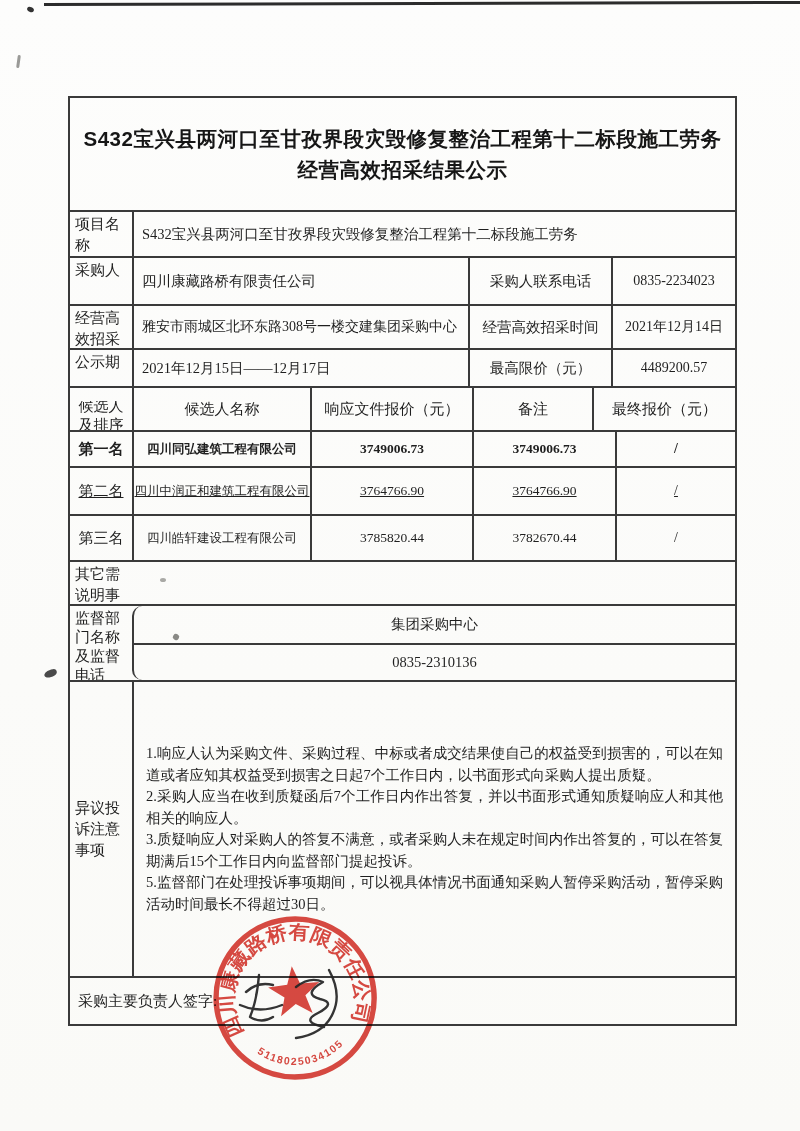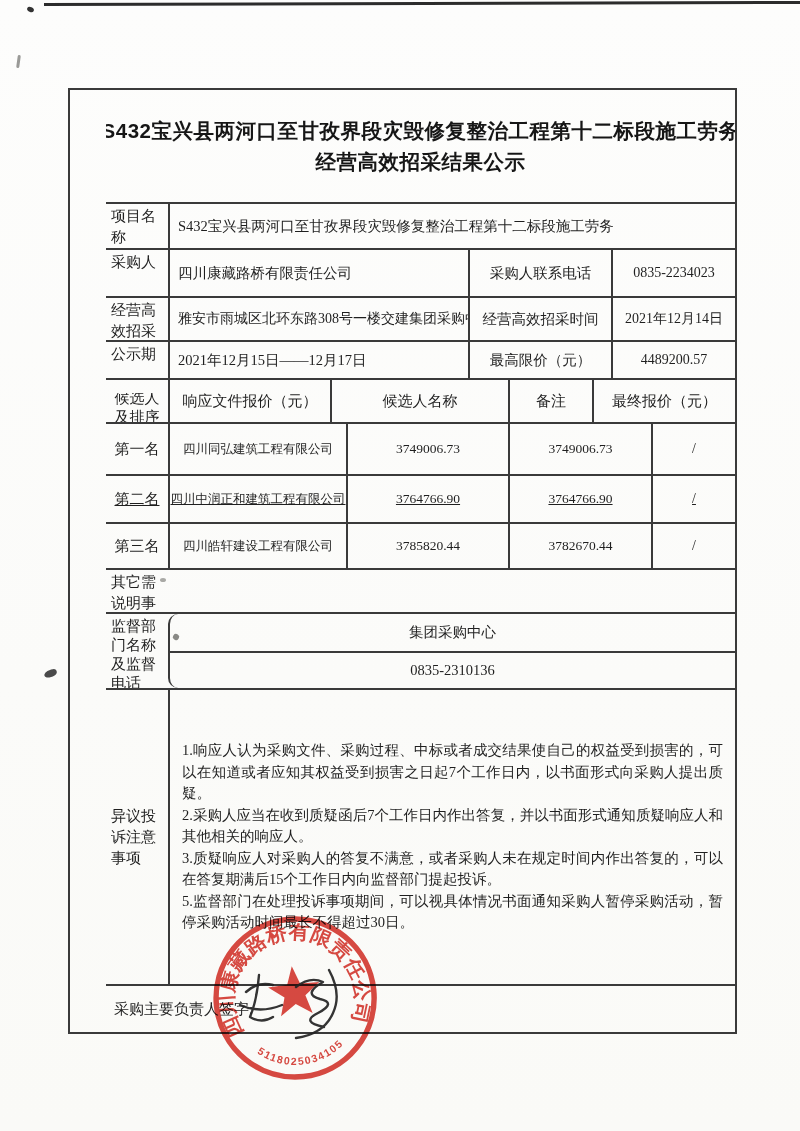--- a/index.html
+++ b/index.html
@@ -16,36 +16,36 @@
   
   .scan-edge{position:absolute;top:2px;left:44px;width:756px;height:2.5px;background:#2c2c2c;transform:rotate(-0.15deg);}
   .speck{position:absolute;background:#555;border-radius:50%;}
   .speck.s1{left:27px;top:7px;width:7px;height:5px;transform:rotate(25deg);background:#333;}
   .speck.s2{left:17px;top:55px;width:3px;height:13px;background:#9a9a97;transform:rotate(8deg);border-radius:2px;}
   .speck.s3{left:44px;top:670px;width:13px;height:7px;background:#4a4a4a;transform:rotate(-18deg);border-radius:60% 40% 50% 50%;}
   .speck.s4{left:160px;top:578px;width:6px;height:4px;background:#a9a9a5;}
   .speck.s5{left:173px;top:634px;width:6px;height:6px;background:#8a8a86;transform:rotate(30deg);border-radius:40%;}
 
   .tbl{
-    position:absolute;left:68px;top:88px;width:669px;
-    border:2px solid #3a3a3a;background:transparent;box-sizing:border-box;padding-left:36px;
+    position:absolute;left:68px;top:96px;width:669px;
+    border:2px solid #3a3a3a;background:transparent;box-sizing:border-box;
   }
   .row{display:flex;border-top:2px solid #3a3a3a;box-sizing:border-box;}
   .row:first-child{border-top:none;}
   .cell{border-left:2px solid #3a3a3a;box-sizing:border-box;display:flex;align-items:center;overflow:hidden;}
   .cell:first-child{border-left:none;}
 
   .title-cell{height:112px;flex-direction:column;justify-content:center;align-items:center;}
   .title-line{
     font-family:"Liberation Sans", sans-serif;font-weight:bold;
     font-size:20.5px;line-height:31px;letter-spacing:0.5px;color:#161616;text-align:center;white-space:nowrap;
   }
 
   .h-project{height:46px;} .h-purchaser{height:48px;} .h-venue{height:44px;} .h-publicity{height:38px;}
-  .h-chead{height:44px;} .h-c1{height:52px;} .h-c2{height:48px;text-decoration:underline;} .h-c3{height:46px;}
+  .h-chead{height:44px;} .h-c1{height:36px;font-weight:bold;} .h-c2{height:48px;text-decoration:underline;} .h-c3{height:46px;}
   .h-other{height:44px;} .h-sup{height:76px;} .h-notice{height:296px;} .h-sign{height:48px;}
 
   .col-label{width:62px;flex:0 0 62px;padding:2px 5px;font-size:15px;line-height:21px;align-items:flex-start;}
   .col-label .lbl{word-break:break-all;text-align:left;}
   .col-v1{flex:1 1 auto;padding:2px 8px;font-size:14.5px;white-space:nowrap;}
   .col-l2{width:143px;flex:0 0 143px;justify-content:center;font-size:14.5px;text-align:center;}
   .col-v2{width:124px;flex:0 0 124px;justify-content:center;font-size:14px;text-align:center;}
 
   .cc1{width:62px;flex:0 0 62px;justify-content:center;font-size:15px;text-align:center;padding:2px 4px;}
   .cc2{width:178px;flex:0 0 178px;justify-content:center;font-size:12.5px;white-space:nowrap;text-align:center;}
@@ -123,22 +123,22 @@
       </div>
       <div class="cell col-v1">2021年12月15日——12月17日</div>
       <div class="cell col-l2">最高限价（元）</div>
       <div class="cell col-v2">4489200.57</div>
     </div>
 
     <div class="row h-chead chead">
       <div class="cell cc1" style="align-items:center;margin-top:13px;">
         <span class="lbl">候选人及排序</span>
       </div>
+      <div class="cell cc2">候选人名称</div>
       <div class="cell cc3">响应文件报价（元）</div>
-      <div class="cell cc2">候选人名称</div>
       <div class="cell cc5">备注</div>
       <div class="cell cc4">最终报价（元）</div>
     </div>
 
     <div class="row h-c1">
       <div class="cell cc1">第一名</div>
       <div class="cell cc2">四川同弘建筑工程有限公司</div>
       <div class="cell cc3">3749006.73</div>
       <div class="cell cc4">3749006.73</div>
       <div class="cell cc5">/</div>

